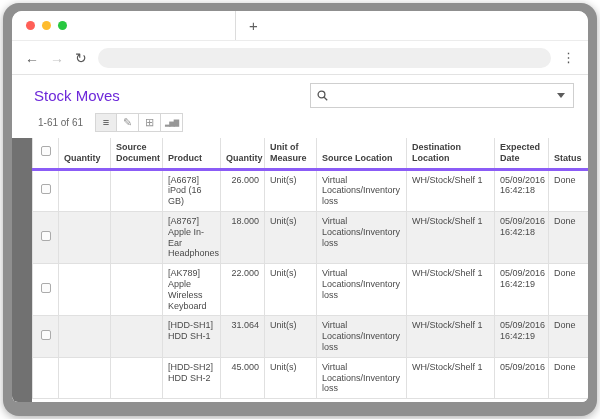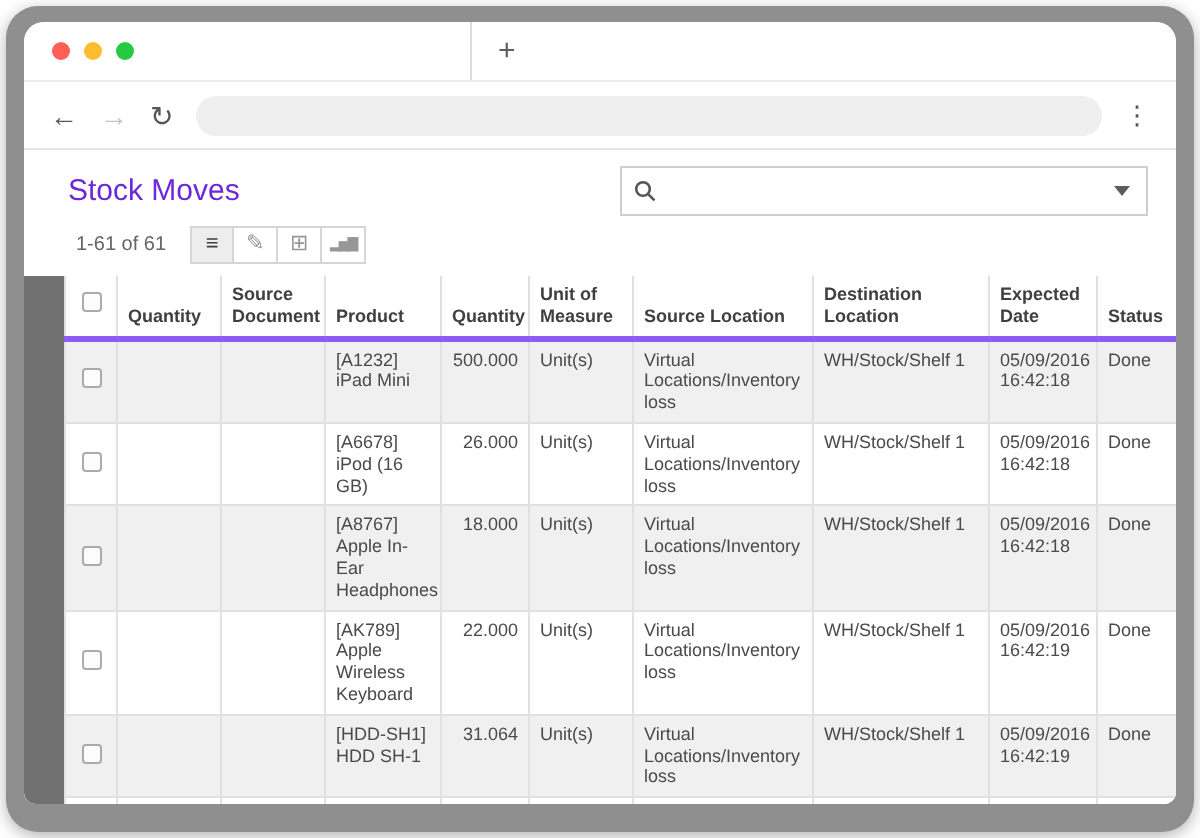--- a/index.html
+++ b/index.html
@@ -142,35 +142,20 @@
                 <th class="num">Quantity</th>
                 <th>Unit of Measure</th>
                 <th>Source Location</th>
                 <th>Destination Location</th>
                 <th>Expected Date</th>
                 <th>Status</th>
               </tr>
             </thead>
             <tbody>
 
-              <tr class="striped">
-                <td class="col-check"><span class="checkbox"></span></td>
-                <td></td>
-                <td></td>
-                <td>[A1232] iPad Mini</td>
-                <td class="num">500.000</td>
-                <td>Unit(s)</td>
-                <td>Virtual Locations/Inventory loss</td>
-                <td>WH/Stock/Shelf 1</td>
-                <td class="dt">
-                    <span>05/09/2016</span>
-                    <span>16:42:18</span>
-                  </td>
-                <td>Done</td>
-              </tr>
 
               <tr>
                 <td class="col-check"><span class="checkbox"></span></td>
                 <td></td>
                 <td></td>
                 <td>[A6678] iPod (16 GB)</td>
                 <td class="num">26.000</td>
                 <td>Unit(s)</td>
                 <td>Virtual Locations/Inventory loss</td>
                 <td>WH/Stock/Shelf 1</td>

